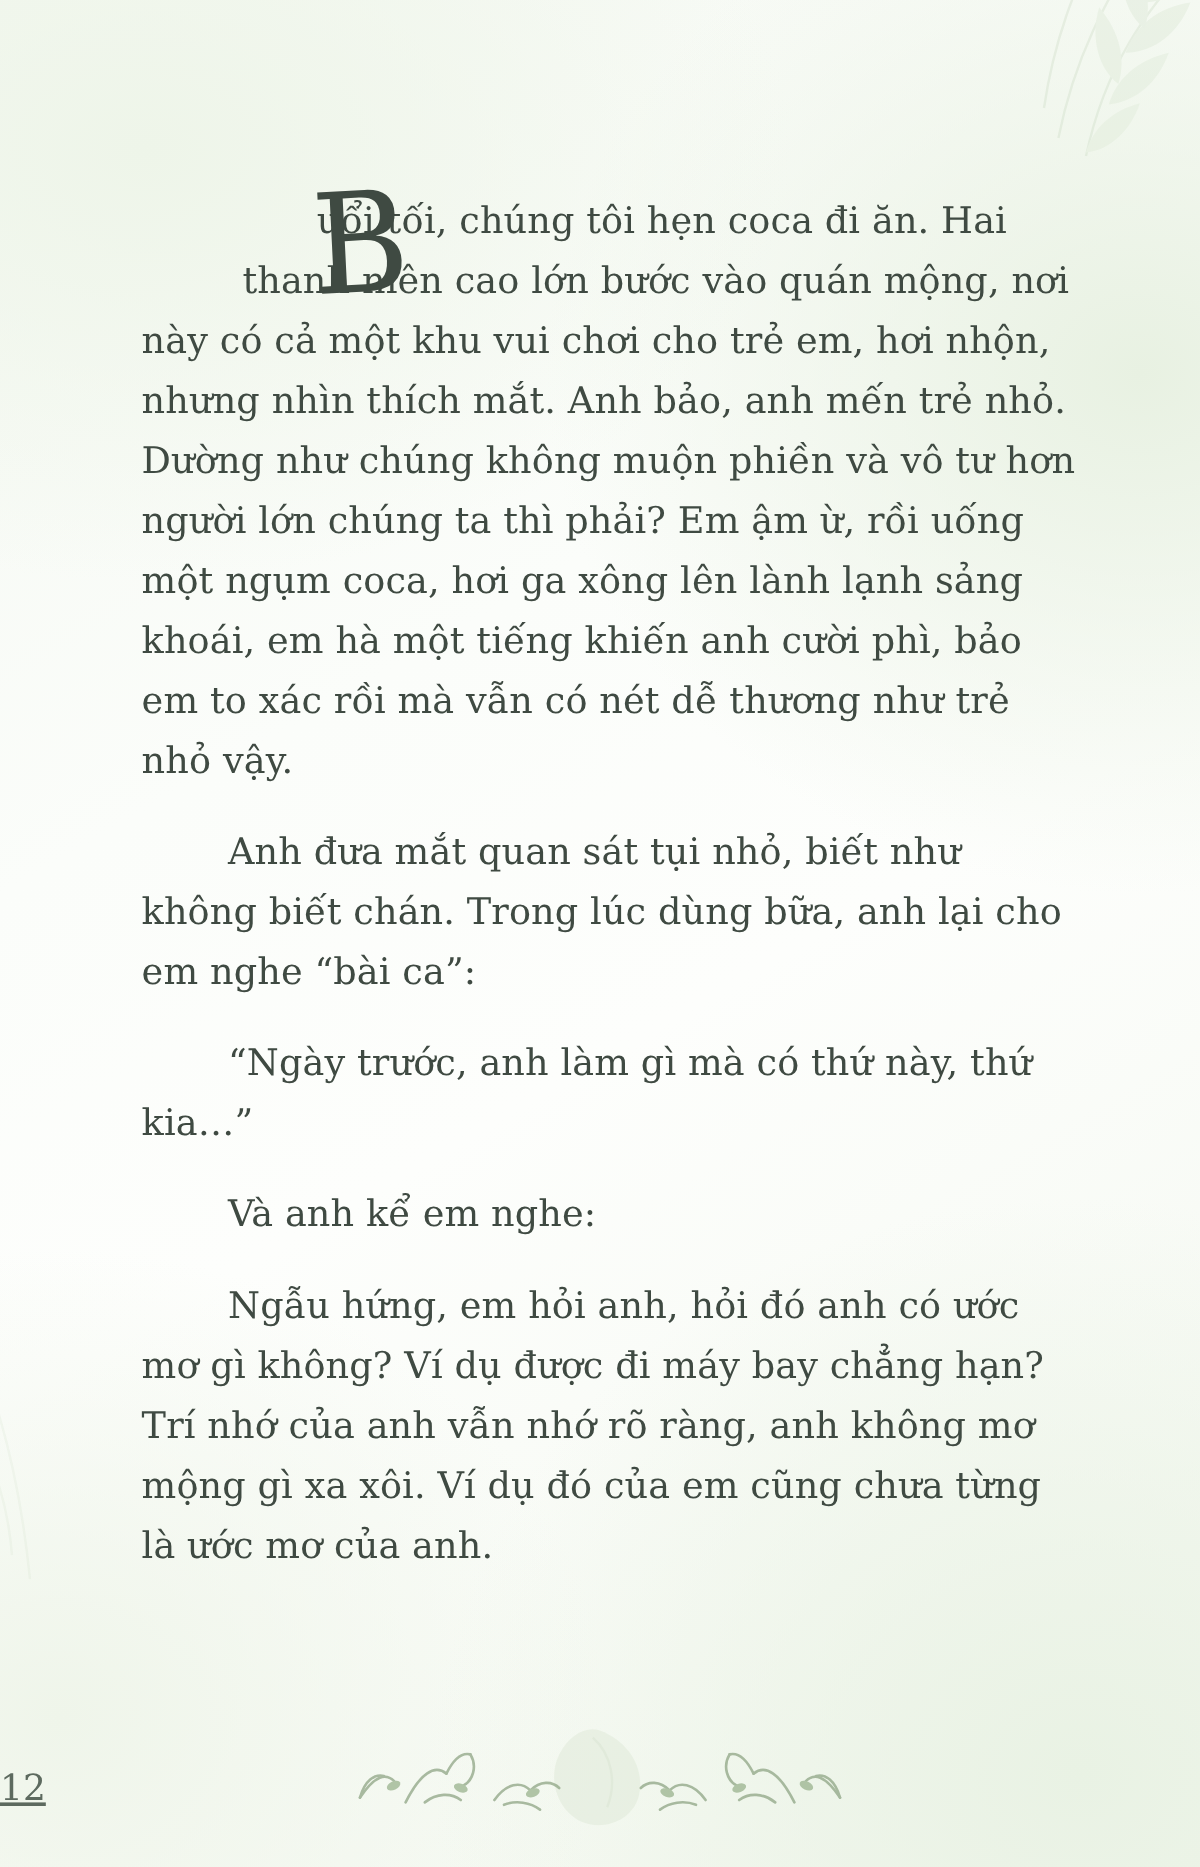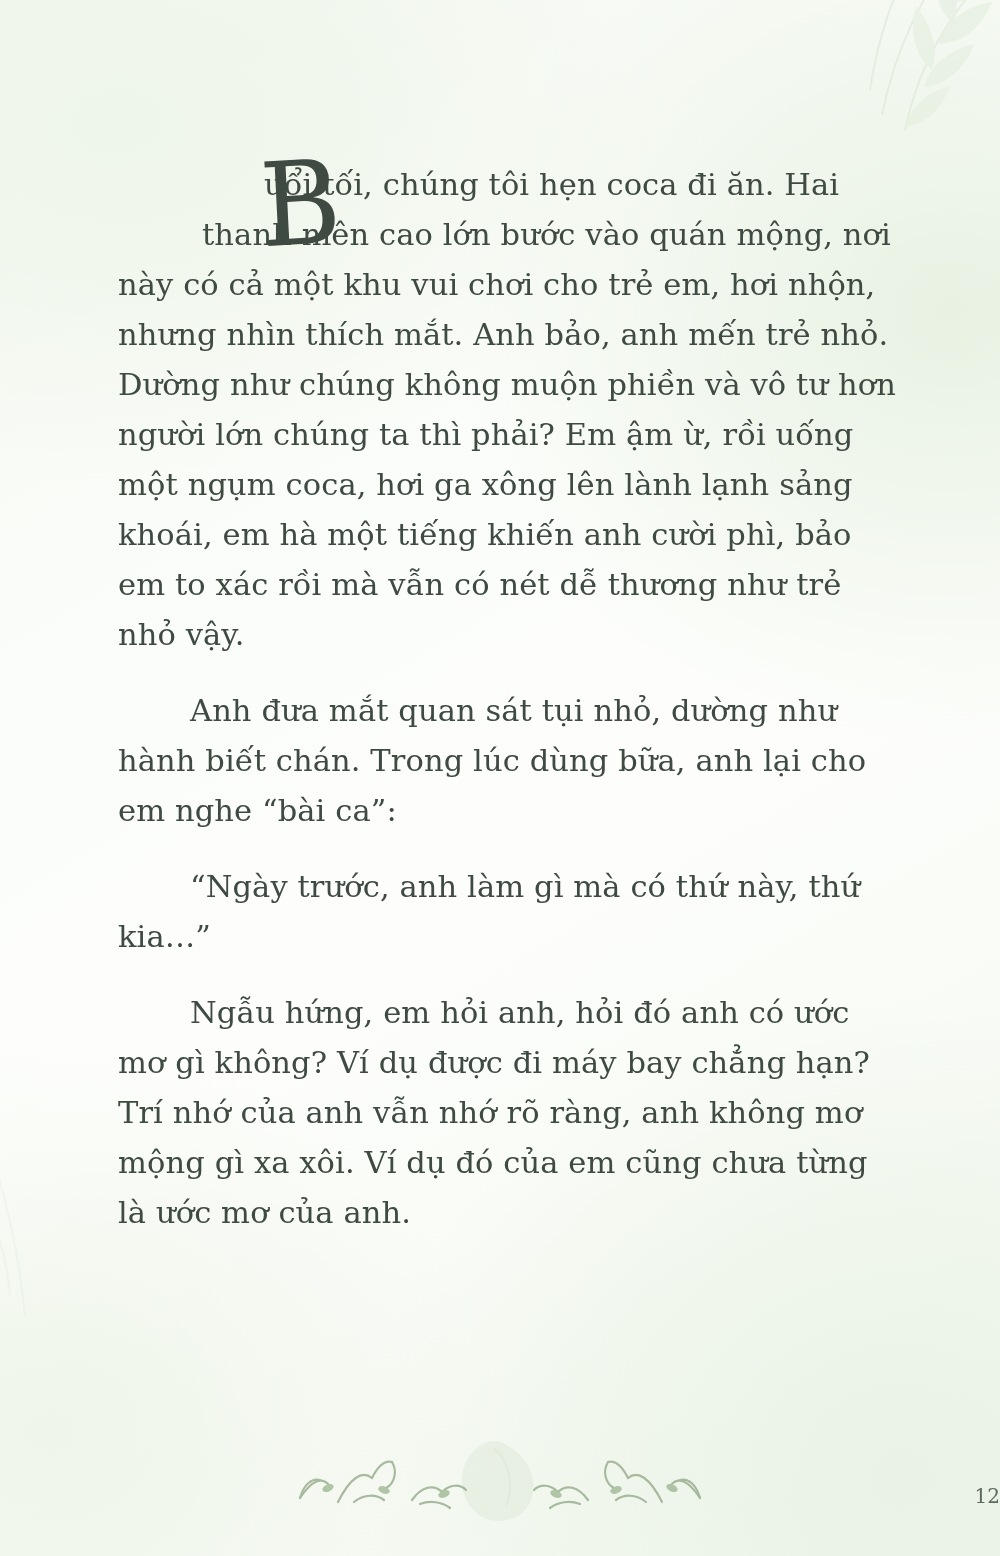--- a/index.html
+++ b/index.html
@@ -94,24 +94,25 @@
     left: 0;
     bottom: 26px;
     width: 1000px;
     height: 90px;
   }
   .page-number {
     position: absolute;
     left: 0;
     right: 0;
     bottom: 22px;
-    text-align: right;
-    font-size: 20px;
+    text-align: left;
+    font-size: 30px;
     color: #5d6a5f;
     font-family: "DejaVu Serif", serif;
+    text-decoration: underline;
   }
   .orn {
     position: absolute;
     bottom: 10px;
     opacity: 0.75;
   }
   .orn-left { left: 292px; }
   .orn-right { right: 292px; }
   .footer-blob {
     position: absolute;
@@ -154,24 +155,25 @@
 
   <div class="text-column">
 
     <p class="para dropcap-para">
       <span class="dropcap">B</span>
       <span class="first-line-pad"></span><span>uổi tối, chúng tôi hẹn coca đi ăn. Hai</span>
       <span class="second-line-pad"></span><span>thanh niên cao lớn bước vào quán mộng,</span>
       <span>nơi này có cả một khu vui chơi cho trẻ em, hơi nhộn, nhưng nhìn thích mắt. Anh bảo, anh mến trẻ nhỏ. Dường như chúng không muộn phiền và vô tư hơn người lớn chúng ta thì phải? Em ậm ừ, rồi uống một ngụm coca, hơi ga xông lên lành lạnh sảng khoái, em hà một tiếng khiến anh cười phì, bảo em to xác rồi mà vẫn có nét dễ thương như trẻ nhỏ vậy.</span>
     </p>
 
-    <p class="para indent">Anh đưa mắt quan sát tụi nhỏ, dường như hành biết chán. Trong lúc dùng bữa, anh lại cho em nghe “bài ca”:</p>
+    <p class="para indent">Anh đưa mắt quan sát tụi nhỏ, biết như không biết chán. Trong lúc dùng bữa, anh lại cho em nghe “bài ca”:</p>
 
     <p class="para quote">“Ngày trước, anh làm gì mà có thứ này, thứ kia…”</p>
 
+    <p class="para indent">Và anh kể em nghe:</p>
 
 
     <p class="para indent">Ngẫu hứng, em hỏi anh, hỏi đó anh có ước mơ gì không? Ví dụ được đi máy bay chẳng hạn? Trí nhớ của anh vẫn nhớ rõ ràng, anh không mơ mộng gì xa xôi. Ví dụ đó của em cũng chưa từng là ước mơ của anh.</p>
 
   </div>
 
   <div class="footer">
 
     <svg class="footer-blob" viewBox="0 0 120 90">
       <path d="M60 6 C86 16, 98 40, 92 62 C86 82, 62 90, 44 82 C24 72, 16 46, 26 26 C34 10, 48 2, 60 6 Z" fill="#dfe9d8"></path>

